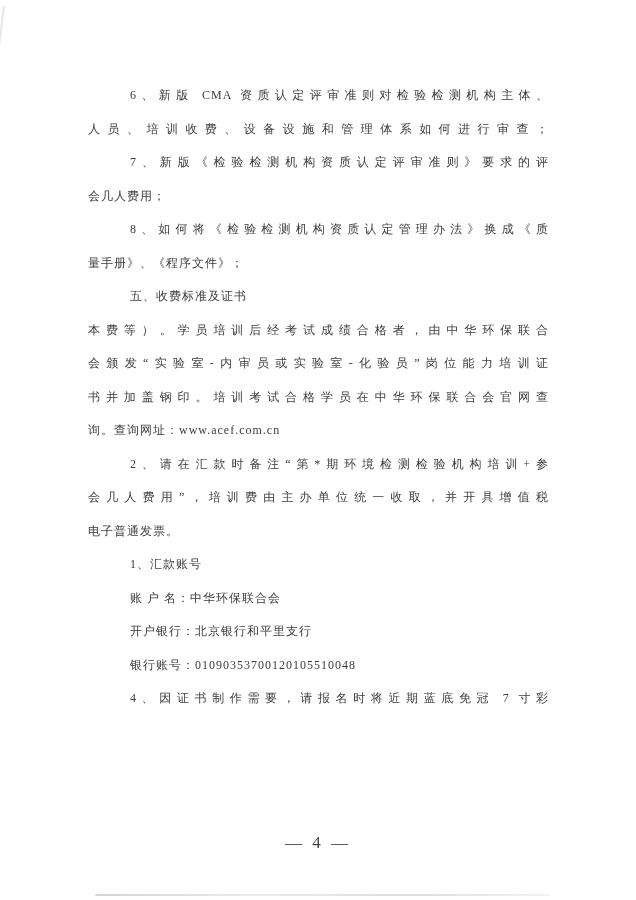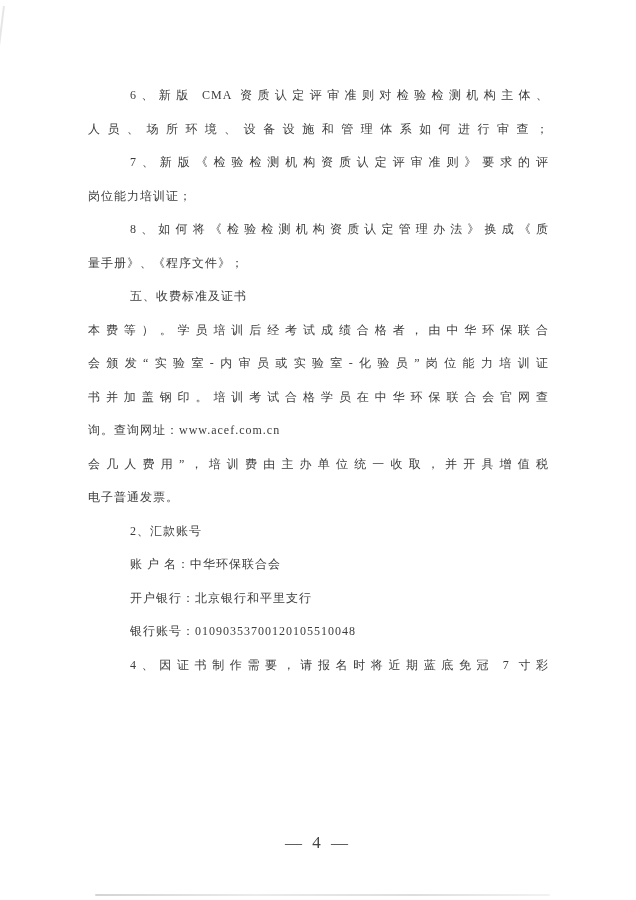--- a/index.html
+++ b/index.html
@@ -62,33 +62,34 @@
     transform: rotate(7deg);
     opacity: 0.7;
   }
 </style>
 </head>
 <body>
 
 <div class="page">
   <div class="content">
     <div class="line ind just">6、新版 CMA 资质认定评审准则对检验检测机构主体、</div>
-    <div class="line just">人员、场所环境、设备设施和管理体系如何进行审查；</div>
+    <div class="line just">人员、培训收费、设备设施和管理体系如何进行审查；</div>
     <div class="line ind just">7、新版《检验检测机构资质认定评审准则》要求的评</div>
-    <div class="line">岗位能力培训证；</div>
+    <div class="line">会几人费用；</div>
     <div class="line ind just">8、如何将《检验检测机构资质认定管理办法》换成《质</div>
     <div class="line">量手册》、《程序文件》；</div>
     <div class="line ind">五、收费标准及证书</div>
     <div class="line just">本费等）。学员培训后经考试成绩合格者，由中华环保联合</div>
     <div class="line just">会颁发“实验室-内审员或实验室-化验员”岗位能力培训证</div>
     <div class="line just">书并加盖钢印。培训考试合格学员在中华环保联合会官网查</div>
     <div class="line">询。查询网址：www.acef.com.cn</div>
+    <div class="line ind just">2、请在汇款时备注“第*期环境检测检验机构培训+参</div>
     <div class="line just">会几人费用”，培训费由主办单位统一收取，并开具增值税</div>
     <div class="line">电子普通发票。</div>
-    <div class="line ind">2、汇款账号</div>
+    <div class="line ind">1、汇款账号</div>
     <div class="line ind">账 户 名：中华环保联合会</div>
     <div class="line ind">开户银行：北京银行和平里支行</div>
     <div class="line ind">银行账号：01090353700120105510048</div>
     <div class="line ind just">4、因证书制作需要，请报名时将近期蓝底免冠 7 寸彩</div>
   </div>
 
   <div class="footer">— 4 —</div>
 
   <div class="scan-edge-bottom"></div>
   <div class="scan-edge-corner"></div>

